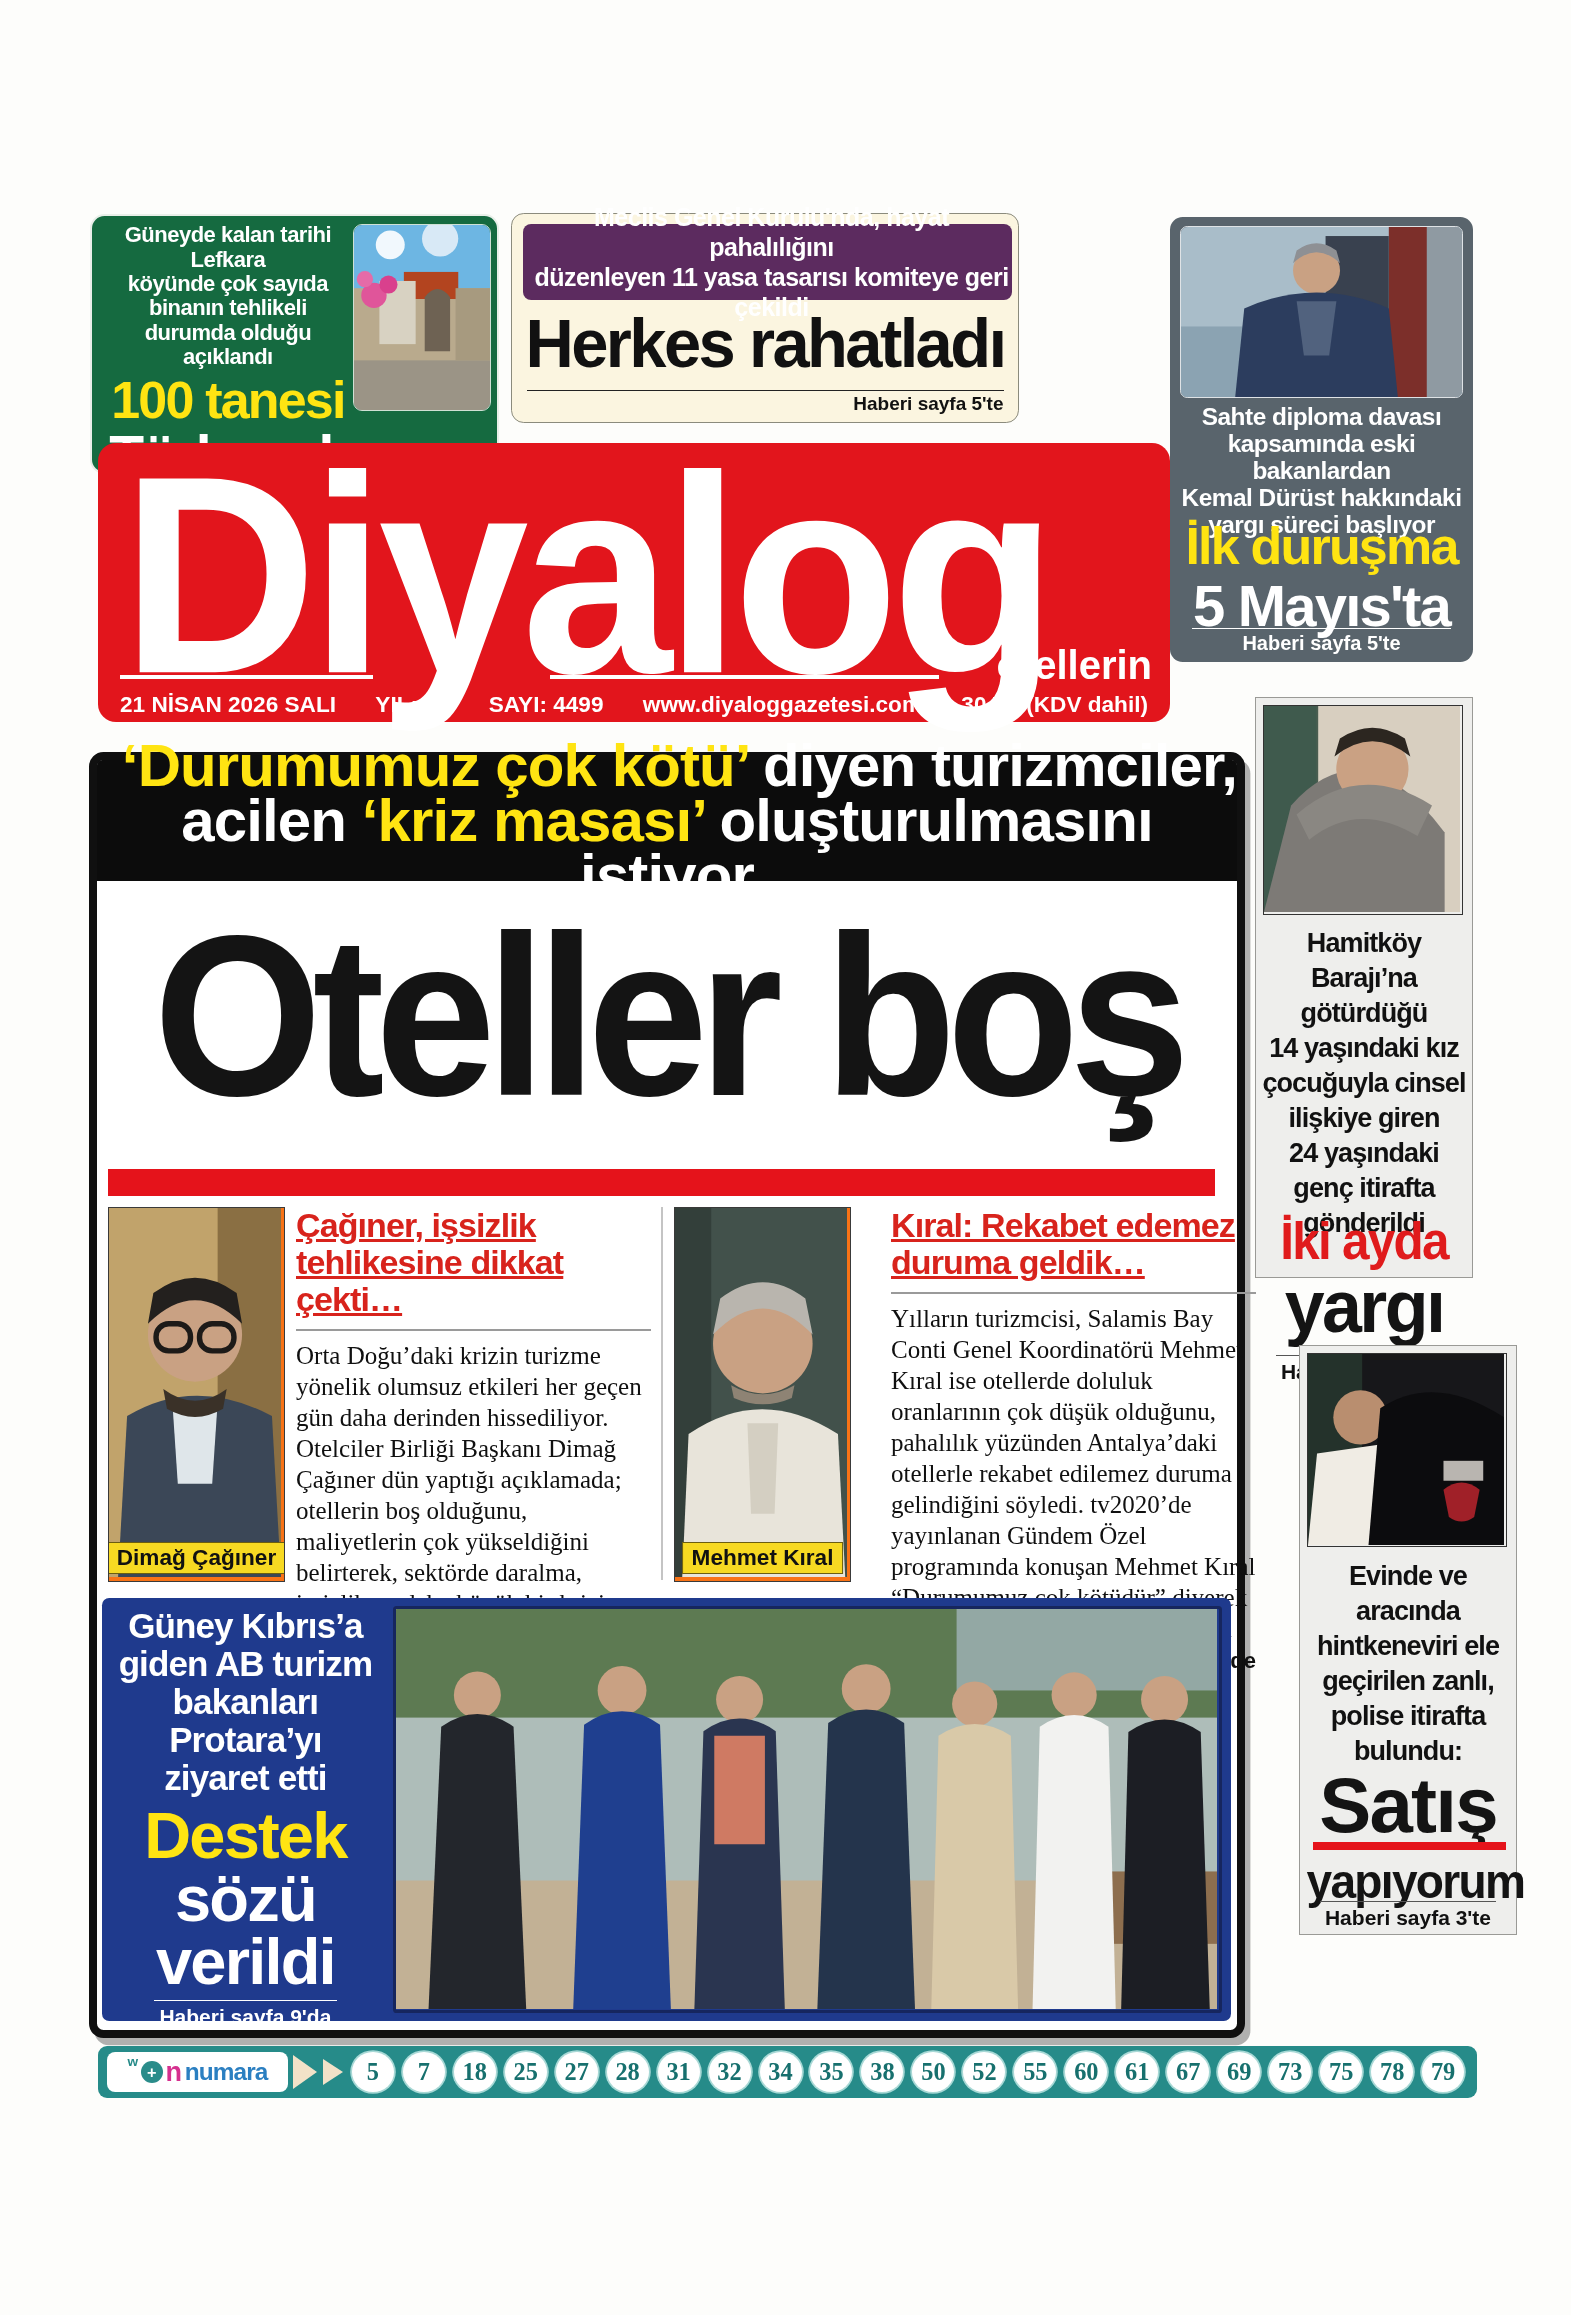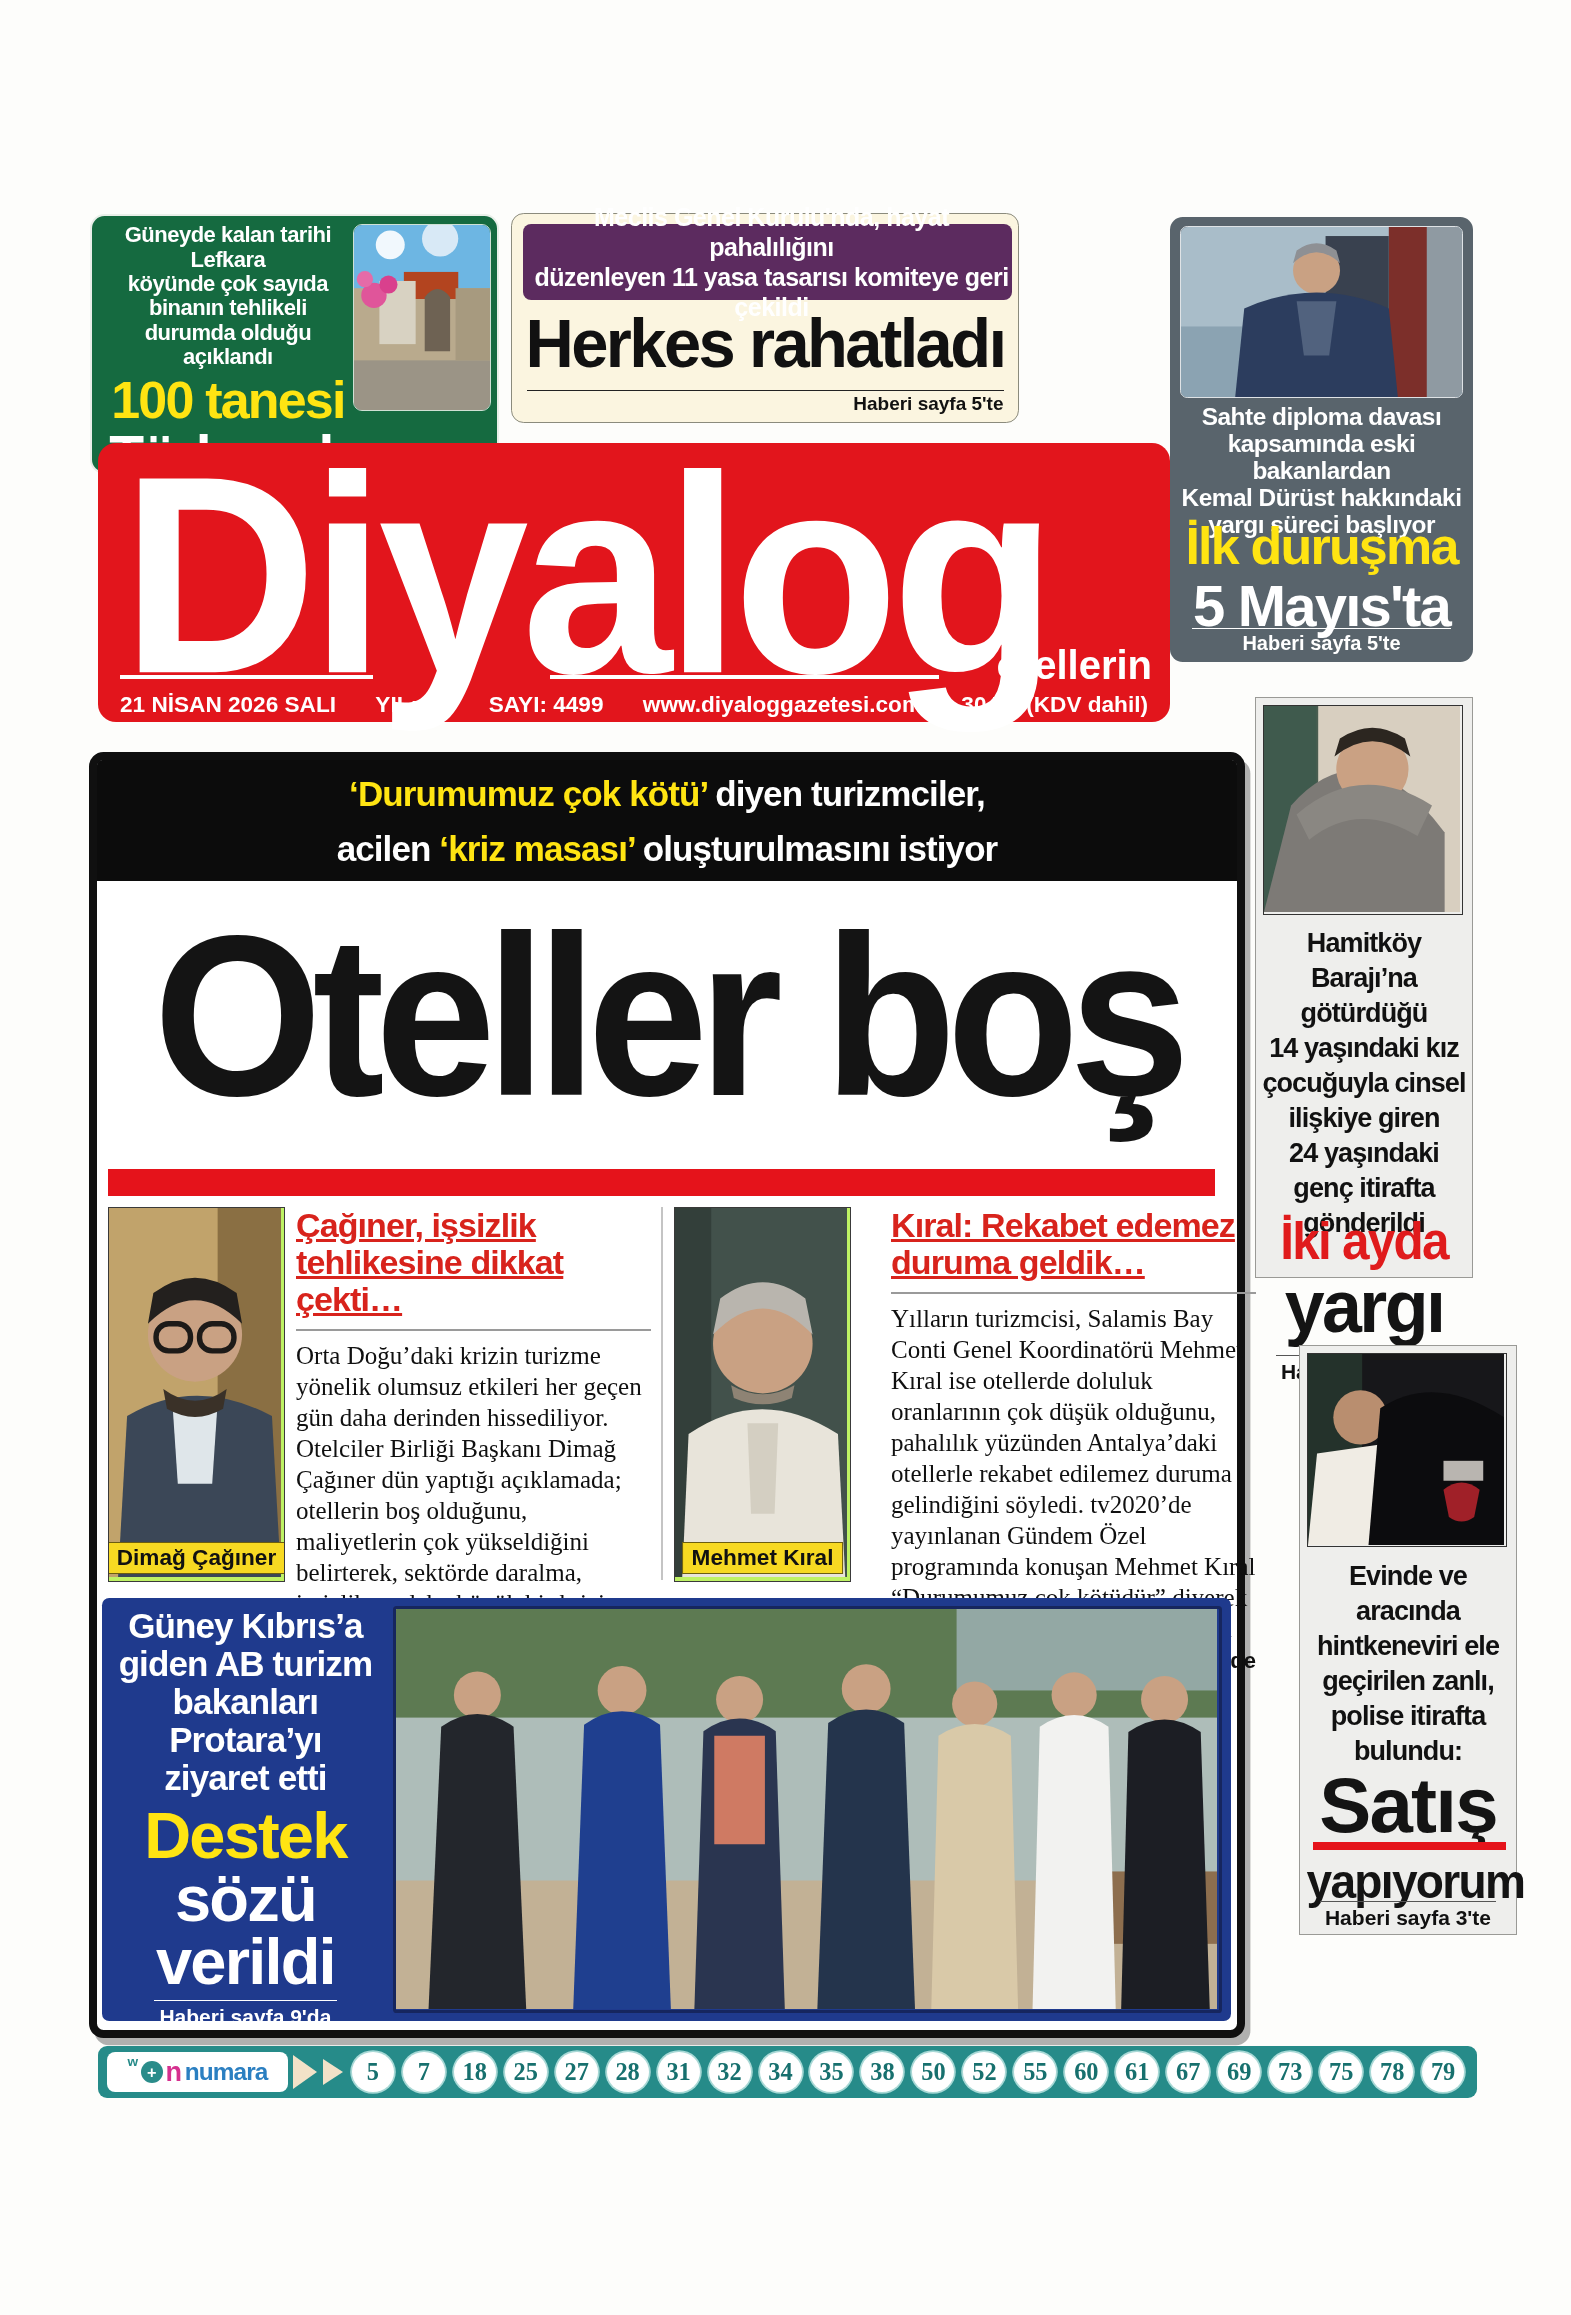--- a/index.html
+++ b/index.html
@@ -45,29 +45,29 @@
   #mast-rule-1{left:22px;width:253px;}
   #mast-rule-2{left:452px;width:389px;}
   #mast-info{left:22px;right:22px;bottom:4.5px;display:flex;justify-content:space-between;color:#fff;
              font-size:22.6px;font-weight:bold;}
 
   
   #main-frame{left:89px;top:752px;width:1156px;height:1286px;background:#fff;border:8.1px solid #101010;
               border-radius:14.5px;box-sizing:border-box;box-shadow:5.4px 7.2px 0 rgba(0,0,0,0.30);}
   #banner{left:0;top:0;width:100%;height:121px;background:#0c0c0c;border-radius:5.4px 5.4px 0 0;
           display:flex;flex-direction:column;justify-content:center;text-align:center;
-          font-size:35px;font-weight:bold;line-height:55px;letter-spacing:-0.9px;}
+          font-size:60px;font-weight:bold;line-height:55px;letter-spacing:-0.9px;align-items:flex-end;}
   #banner .y{color:#ffe412;} #banner .w{color:#fff;}
   #main-headline{left:0;top:121px;width:100%;text-align:center;color:#141414;font-size:228px;font-weight:bold;
                  letter-spacing:-10px;line-height:271px;transform:scaleX(0.95);transform-origin:center;z-index:2;}
   #red-bar{left:11px;top:409px;width:1107px;height:27px;background:#e5131b;z-index:1;}
   .story-title{color:#d8231c;font-size:34px;font-weight:bold;line-height:37px;letter-spacing:-0.9px;text-decoration:underline;}
   .story-hr{border-top:2.7px solid #9a9a9a;margin:11px 0 9px 0;}
   .story-body{font-family:"Liberation Serif",serif;font-size:25px;line-height:31px;color:#101010;}
-  .photo-frame{border:1.8px solid #3a3a3a;overflow:hidden;background:#bef264;}
+  .photo-frame{border:1.8px solid #3a3a3a;overflow:hidden;background:#f97316;}
   .photo-label{position:absolute;bottom:7.2px;left:50%;transform:translateX(-50%);background:#f7d922;color:#111;
                font-size:22.6px;font-weight:bold;padding:1.8px 9px;white-space:nowrap;border:0.9px solid #6b5d10;}
   #left-photo{left:11px;top:447px;width:175px;height:373px;}
   #left-text{left:199px;top:447px;width:355px;}
   #story-divider{left:564px;top:447px;width:1.8px;height:373px;background:#c4c4c4;}
   #right-photo{left:577px;top:447px;width:175px;height:373px;}
   #right-text{left:794px;top:447px;width:365px;}
   #byline{text-align:right;font-size:22px;font-weight:bold;color:#111;margin-top:-27px;}
   #byline .red{color:#d8231c;}
 

